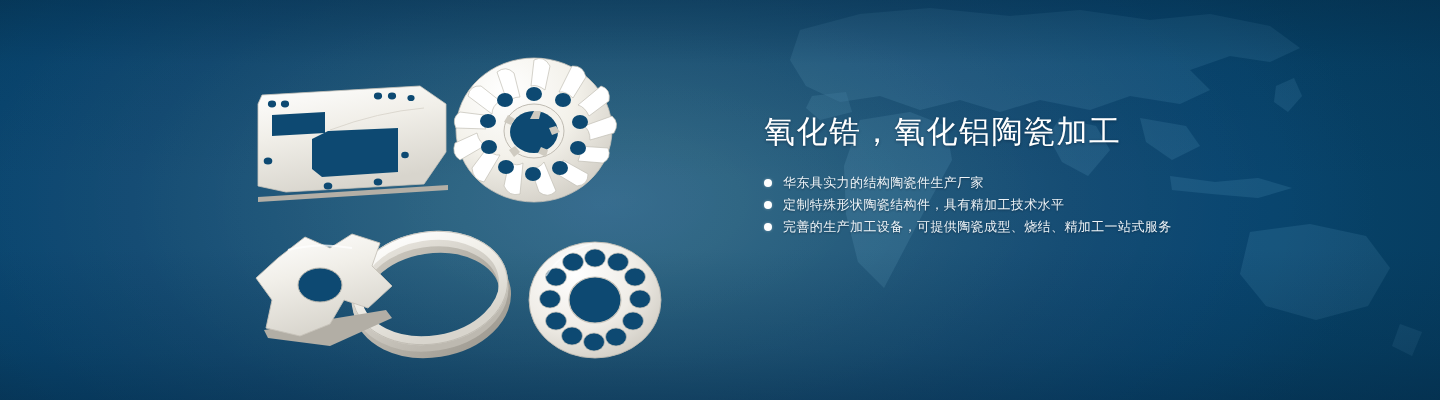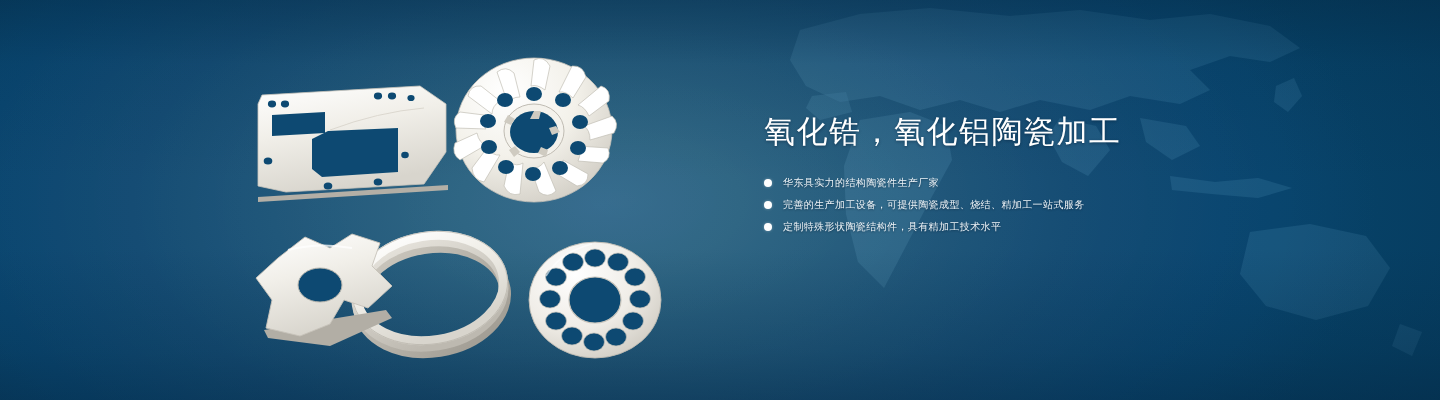--- a/index.html
+++ b/index.html
@@ -73,21 +73,21 @@
   .bullet-dot {
     width: 8px; height: 8px;
     border-radius: 50%;
     background: #ffffff;
     flex: 0 0 auto;
     margin-right: 11px;
     box-shadow: 0 0 3px rgba(255,255,255,0.35);
   }
   .bullet-text {
     color: #eef4f8;
-    font-size: 10px;
+    font-size: 13px;
     letter-spacing: 0.4px;
     text-shadow: 0 1px 2px rgba(0,18,36,0.45);
   }
 
   
   .products { position: absolute; left: 0; top: 0; width: 740px; height: 400px; }
   .products svg { display: block; }
 </style>
 </head>
 <body>
@@ -277,21 +277,21 @@
 
   <div class="headline">氧化锆，氧化铝陶瓷加工</div>
 
   <ul class="bullets">
     <li class="bullet">
       <span class="bullet-dot"></span>
       <span class="bullet-text">华东具实力的结构陶瓷件生产厂家</span>
     </li>
     <li class="bullet">
       <span class="bullet-dot"></span>
-      <span class="bullet-text">完善的生产加工设备，可提供陶瓷成型、烧结、精加工一站式服务</span>
+      <span class="bullet-text">定制特殊形状陶瓷结构件，具有精加工技术水平</span>
     </li>
     <li class="bullet">
       <span class="bullet-dot"></span>
-      <span class="bullet-text">定制特殊形状陶瓷结构件，具有精加工技术水平</span>
+      <span class="bullet-text">完善的生产加工设备，可提供陶瓷成型、烧结、精加工一站式服务</span>
     </li>
   </ul>
 
 </div>
 
 </body></html>

